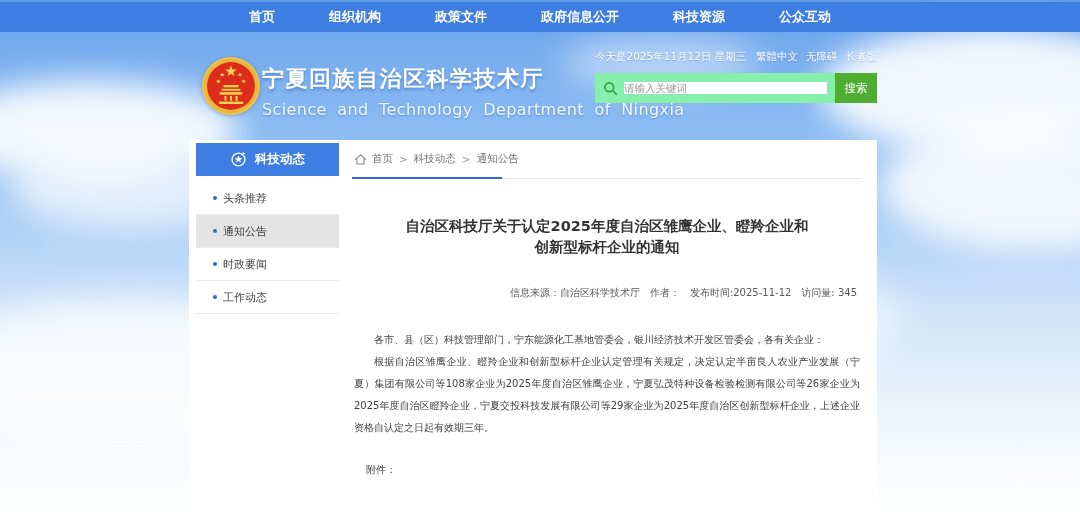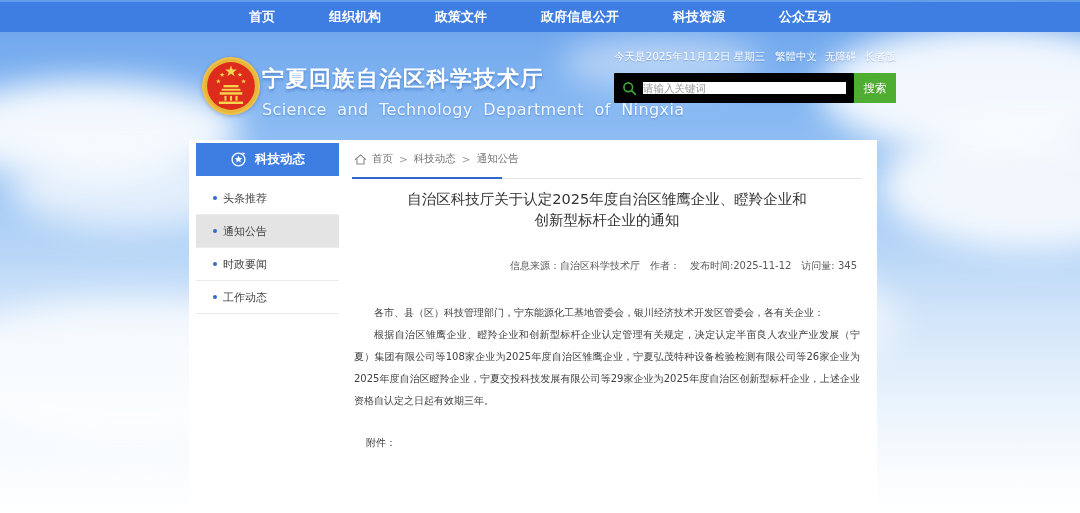--- a/index.html
+++ b/index.html
@@ -27,27 +27,27 @@
   
   .banner { position:absolute; left:0; top:32px; width:100%; height:108px; z-index:4; }
   .brand { position:absolute; left:201px; top:24px; display:flex; align-items:flex-start; cursor:pointer; }
   .emblem { width:60px; height:60px; flex:0 0 auto; filter:drop-shadow(0 1px 2px rgba(40,70,140,.35)); }
   .brand-text { margin-left:1px; padding-top:8px; }
   .site-title { color:#fff; font-size:22px; font-weight:bold; letter-spacing:1.5px; white-space:nowrap;
     text-shadow:0 2px 3px rgba(25,80,170,.45); }
   .site-subtitle { margin-top:6px; color:#f2f7ff; font-size:16px; letter-spacing:.4px; word-spacing:5px;
     white-space:nowrap; text-shadow:0 1px 2px rgba(25,80,170,.4);text-align:center; }
 
-  .header-right { position:absolute; left:614px; top:18px; width:282px; }
+  .header-right { position:absolute; left:595px; top:18px; width:282px; }
   .date-row { display:flex; justify-content:space-between; align-items:center; color:#fff; font-size:10.5px;
     text-shadow:0 1px 1px rgba(30,80,160,.3); }
   .lang-links { display:flex; gap:8px; }
   .lang-link { color:#fff; text-decoration:none; cursor:pointer; }
   .search-row { margin-top:9px; display:flex; height:30px; }
-  .search-box { flex:1; background:#000000; display:flex; align-items:center; padding:0 8px; border-radius:1px; }
+  .search-box { flex:1; background:#86efac; display:flex; align-items:center; padding:0 8px; border-radius:1px; }
   .search-box svg { flex:0 0 auto; margin-right:6px; }
   .search-input { border:none; outline:none; width:100%; font-size:10.5px; color:#333;
     font-family:"DejaVu Sans","Liberation Sans",sans-serif; }
   .search-input::placeholder { color:#9a9a9a; }
   .search-btn { width:42px; border:none; background:var(--search-green,#4fad31); color:#fff; font-size:11.5px;
     cursor:pointer; font-family:"DejaVu Sans","Liberation Sans",sans-serif; }
 
   
   .card { position:absolute; left:189px; top:140px; width:688px; height:373px; background:#fff; z-index:3; }
 
@@ -66,21 +66,21 @@
   .breadcrumb { display:flex; align-items:center; gap:5px; color:#757575; font-size:10.5px; padding:8px 2px 11px 2px; }
   .crumbs { display:flex; align-items:center; }
   .crumb { display:flex; align-items:center; }
   .crumb-link { color:#757575; text-decoration:none; cursor:pointer; }
   .sep { margin:0 6px; color:#9a9a9a; }
   .crumb:last-child .sep { display:none; }
   .bc-rule { position:relative; height:2px; }
   .bc-rule::after { content:""; position:absolute; left:0; right:0; bottom:0; height:1px; background:#e3e3e3; }
   .bc-rule-blue { position:absolute; left:0; top:0; width:150px; height:2px; background:var(--rule-blue,#3168c9); z-index:1; }
 
-  .article-title { max-width:412px; margin:10px auto 0 auto; text-align:center; font-size:14.5px; font-weight:normal;
+  .article-title { max-width:412px; margin:37px auto 0 auto; text-align:center; font-size:14.5px; font-weight:bold;
     color:#333; line-height:21px; }
   .meta { margin-top:28px; text-align:right; font-size:10px; color:#595959; }
   .meta span { margin:0 5px; }
   .article-body { margin-top:29px; padding:0 2px; font-size:10px; color:#404040; line-height:22px; text-align:justify; }
   .para { text-indent:2em; }
   .attachments { margin-top:23px; padding-left:14px; display:flex; font-size:10px; color:#404040; line-height:16px; }
   .att-label { flex:0 0 auto; }
   .att-items { display:flex; flex-direction:column; }
   .att-item { color:#404040; text-decoration:none; cursor:pointer; }
 </style>

